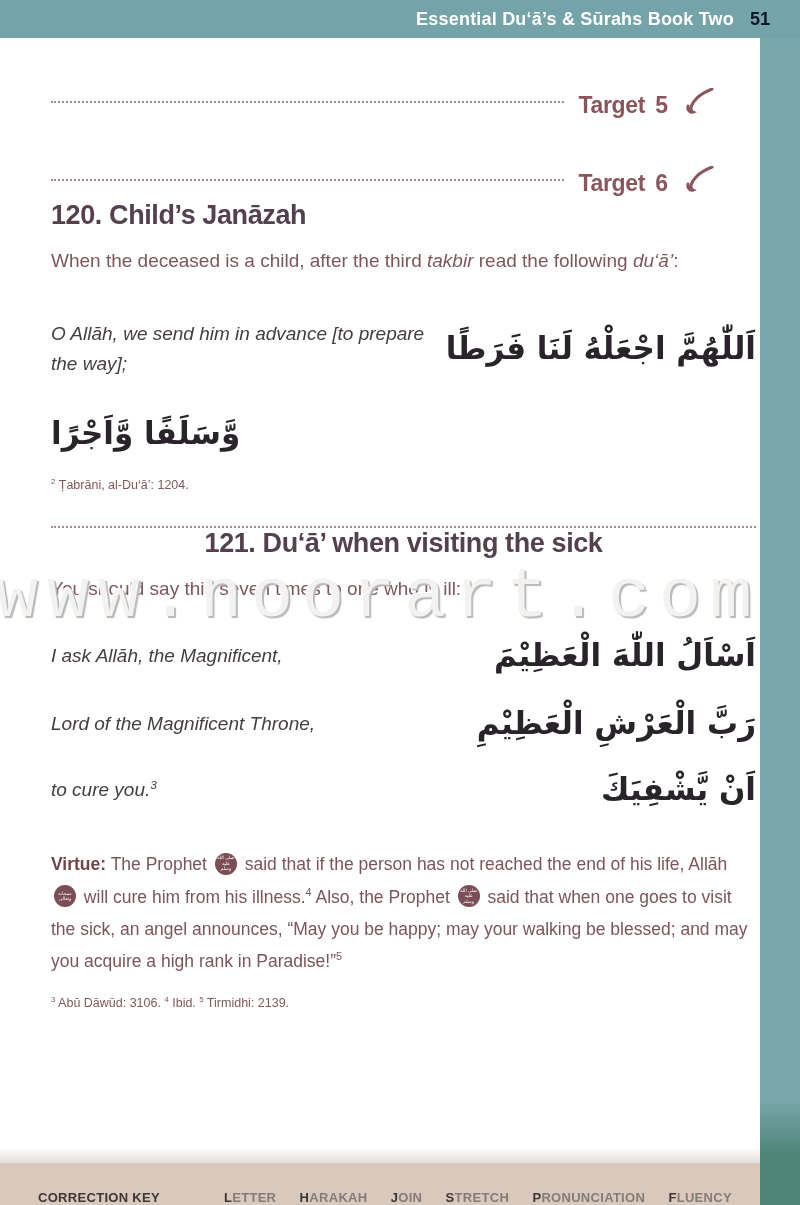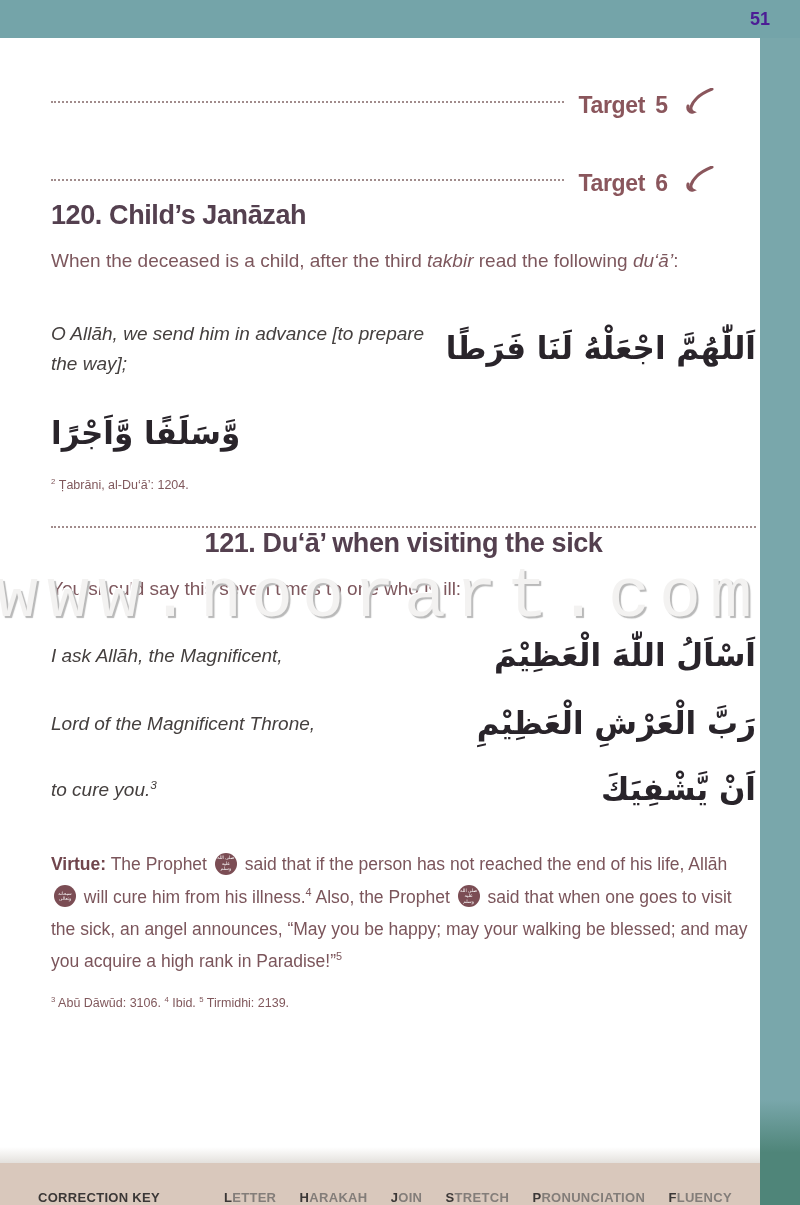--- a/index.html
+++ b/index.html
@@ -3,21 +3,21 @@
 <meta charset="utf-8">
 <style>
   html,body{margin:0;padding:0;}
   body{background:#fff;font-family:"Liberation Sans",sans-serif;}
   .page{position:relative;width:800px;height:1205px;background:#fff;overflow:hidden;}
 
   
   .header-bar{position:absolute;top:0;left:0;width:800px;height:38px;background:#74a4a9;
     display:flex;align-items:center;justify-content:flex-end;padding-right:30px;box-sizing:border-box;}
   .header-title{color:#fff;font-weight:bold;font-size:18px;letter-spacing:.2px;}
-  .header-page{color:#4c1d95;font-weight:bold;font-size:18px;margin-left:16px;}
+  .header-page{color:#0f172a;font-weight:bold;font-size:18px;margin-left:16px;}
 
   
   .side-strip{position:absolute;top:38px;right:0;width:40px;height:1167px;
     background:linear-gradient(180deg,#79a7ab 0%,#79a7ab 91%,#4f8579 95.5%,#4f8579 100%);}
 
   
   .content{position:absolute;top:38px;left:16px;width:760px;box-sizing:border-box;padding:0 20px 0 35px;}
 
   .target-row{display:flex;align-items:center;padding-right:42px;}
   .target-row.first{margin-top:50px;}
@@ -71,20 +71,21 @@
   .footer-items{flex:1;display:flex;justify-content:space-between;margin-left:64px;margin-right:14px;}
   .fitem{font-size:13px;color:#837d79;font-weight:bold;letter-spacing:.3px;white-space:nowrap;}
   .fitem .fl{color:#3b3736;}
 </style>
 </head>
 <body>
 
 <div class="page">
 
   <div class="header-bar">
+    <span class="header-title">Essential Du‘ā’s &amp; Sūrahs Book Two</span>
     <span class="header-page">51</span>
   </div>
 
   <div class="side-strip"></div>
 
   <div class="content">
 
     <div class="target-row first">
       <div class="dots"></div>
       <span class="target-label">Target</span>

